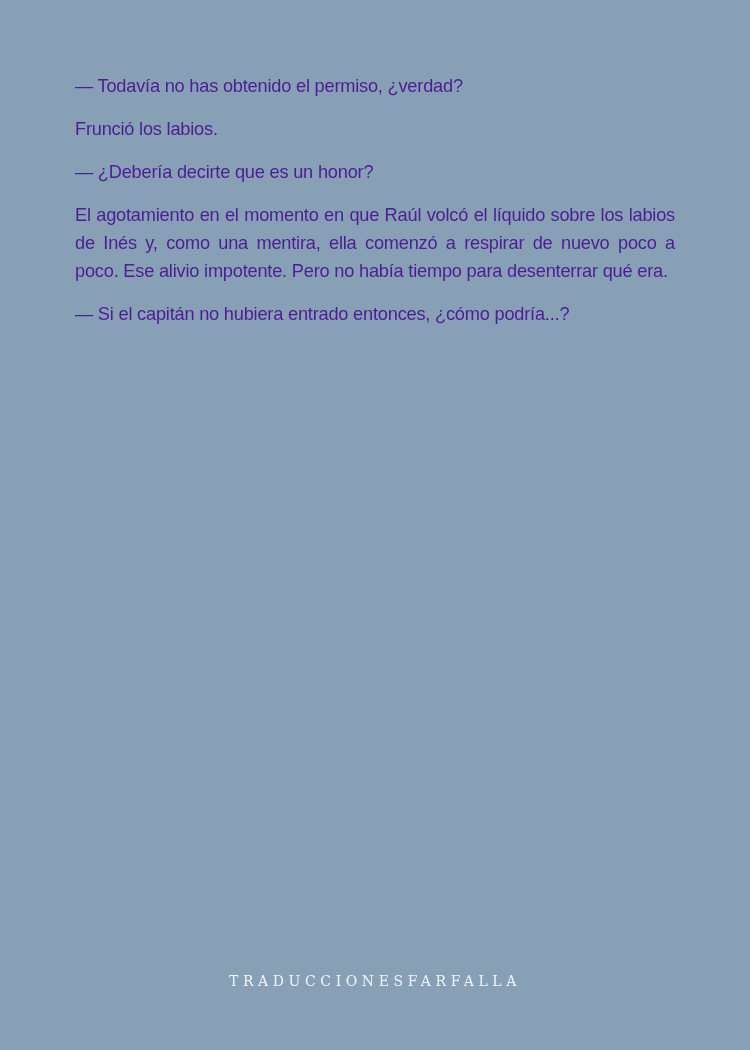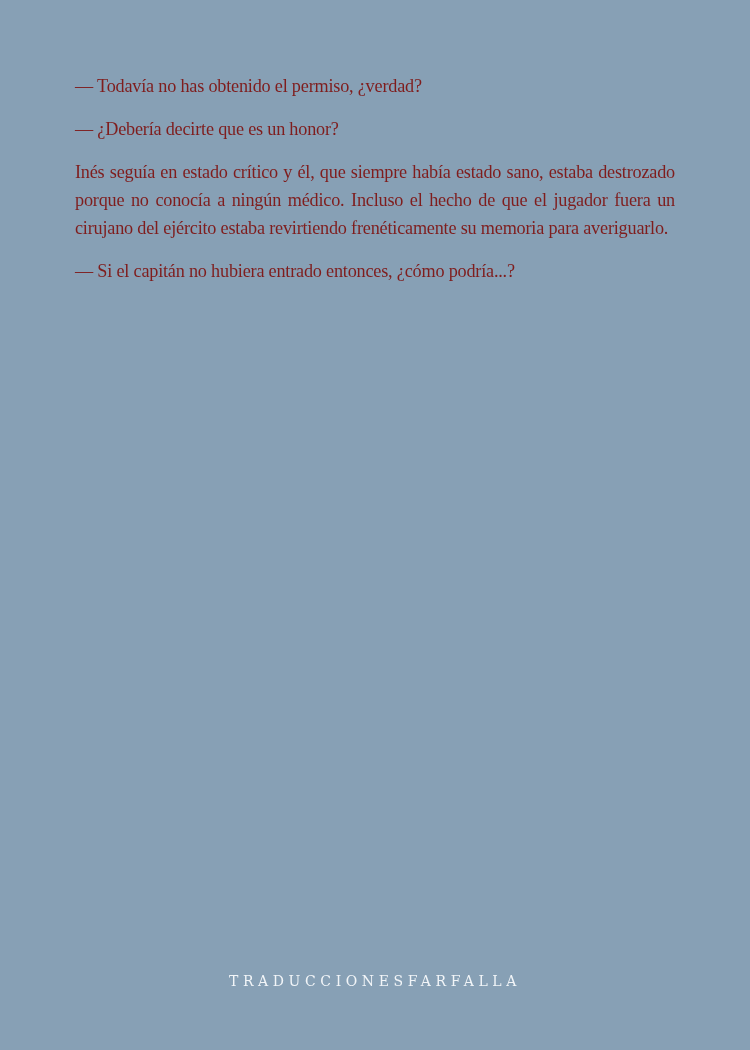--- a/index.html
+++ b/index.html
@@ -11,24 +11,24 @@
       height: 1050px;
       background: #87a0b5;
       overflow: hidden;
       position: relative;
     }
     .page {
       position: absolute;
       left: 75px;
       top: 72px;
       width: 600px;
-      font-family: Liberation Serif, serif;
+      font-family: Liberation Sans, sans-serif;
       font-size: 18.2px;
       line-height: 28px;
-      color: #7f1d1d;
+      color: #4c1d95;
       letter-spacing: -0.2px;
     }
     .page p {
       margin: 0 0 15px 0;
       text-align: justify;
       hyphens: none;
     }
     .footer {
       position: absolute;
       left: 0;
@@ -42,20 +42,21 @@
     }
     .footer span + span {
       margin-left: 0;
     }
   </style>
 </head>
 <body>
 
 <main class="page">
   <p>— Todavía no has obtenido el permiso, ¿verdad?</p>
+  <p>Frunció los labios.</p>
   <p>— ¿Debería decirte que es un honor?</p>
-  <p>Inés seguía en estado crítico y él, que siempre había estado sano, estaba destrozado porque no conocía a ningún médico. Incluso el hecho de que el jugador fuera un cirujano del ejército estaba revirtiendo frenéticamente su memoria para averiguarlo.</p>
+  <p>El agotamiento en el momento en que Raúl volcó el líquido sobre los labios de Inés y, como una mentira, ella comenzó a respirar de nuevo poco a poco. Ese alivio impotente. Pero no había tiempo para desenterrar qué era.</p>
   <p>— Si el capitán no hubiera entrado entonces, ¿cómo podría...?</p>
 </main>
 
 <footer class="footer">
   <span>TRADUCCIONES</span><span>FARFALLA</span>
 </footer>
 
 </body></html>

